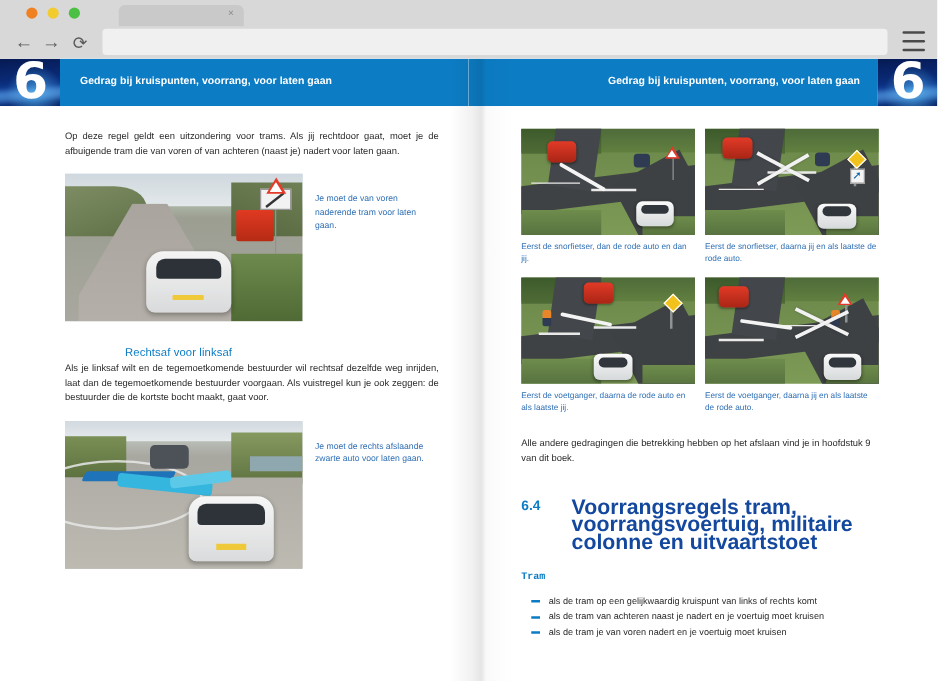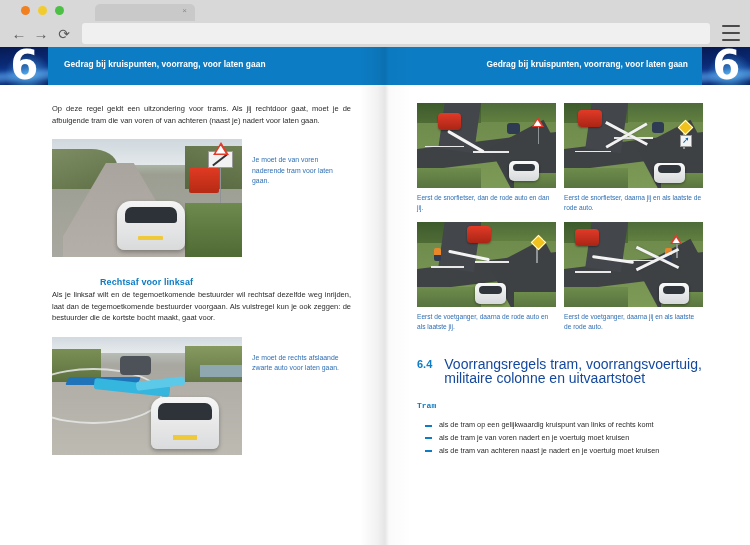--- a/index.html
+++ b/index.html
@@ -82,30 +82,30 @@
 
   
   .page { position:absolute; top:38px; height:460px; background:#fff; }
   .page-left  { left:0;   width:375px; padding:18px 24px 0 52px; }
   .page-right { left:375px; width:375px; padding:18px 40px 0 42px; }
 
   
   .body-txt { font-size:7.5px; line-height:11.6px; color:#2b2b2b;
               text-align:justify; }
   .body-txt.nj { text-align:left; }
-  h3.sub { font-size:9px; color:#0c7cc4; font-weight:bold; margin-bottom:2px;
+  h3.sub { font-size:9px; color:#0c7cc4; font-weight:normal; margin-bottom:2px;
            letter-spacing:0.1px;padding-left:48px; }
   h3.sub2 { font-size:8px; color:#0c7cc4; font-weight:bold; margin-bottom:1px;font-family:Liberation Mono, monospace; }
   .cap { font-size:6.6px; line-height:9.6px; color:#2f6fb5; }
   .cap-blue { font-size:6.9px; line-height:10.4px; color:#2f6fb5; }
 
   .sec-head { display:flex; gap:12px; margin-top:26px; }
   .sec-num { font-size:11px; font-weight:bold; color:#0c7cc4; flex:0 0 auto;
              padding-top:0.5px; }
-  .sec-ttl { font-size:14px; font-weight:normal; color:#13489e; line-height:14px; }
+  .sec-ttl { font-size:17px; font-weight:bold; color:#13489e; line-height:14px;margin-left:13px; }
 
   .bullets { margin-top:9px; padding-left:22px; }
   .bul { position:relative; font-size:7.3px; line-height:12.6px; color:#2b2b2b; }
   .bul::before { content:""; position:absolute; left:-14px; top:5.5px;
                  width:7px; height:2px; background:#0c7cc4; }
 
   
   .photo { position:relative; overflow:hidden; background:#9aa59a; }
 
   .pl-row { display:flex; gap:10px; }
@@ -421,30 +421,31 @@
             <div class="xmark" style="left:50%;top:42%;transform:rotate(-26deg);"></div>
             <div class="arrowW" style="left:20%;top:42%;transform:rotate(8deg);"></div>
             <div class="whitecar" style="right:10%;bottom:4%;"></div>
           </div>
           <div class="gcap">
             <p class="cap">Eerst de voetganger, daarna jij en als laatste de rode auto.</p>
           </div>
         </div>
       </div>
 
+      <p class="body-txt nj" style="margin-top:18px;">Alle andere gedragingen die betrekking hebben op het afslaan vind je in hoofdstuk 9 van dit boek.</p>
 
       <div class="sec-head">
         <div class="sec-num">6.4</div>
         <div class="sec-ttl">Voorrangsregels tram, voorrangsvoertuig, militaire colonne en uitvaartstoet</div>
       </div>
 
       <h3 class="sub2" style="margin-top:16px;">Tram</h3>
 
       <div class="bullets">
         <div class="bul">als de tram op een gelijkwaardig kruispunt van links of rechts komt</div>
+        <div class="bul">als de tram van achteren naast je nadert en je voertuig moet kruisen</div>
         <div class="bul">als de tram je van voren nadert en je voertuig moet kruisen</div>
-        <div class="bul">als de tram van achteren naast je nadert en je voertuig moet kruisen</div>
       </div>
     </div>
 
     <div class="gutter"></div>
   </div>
 </div>
 
 </body></html>

